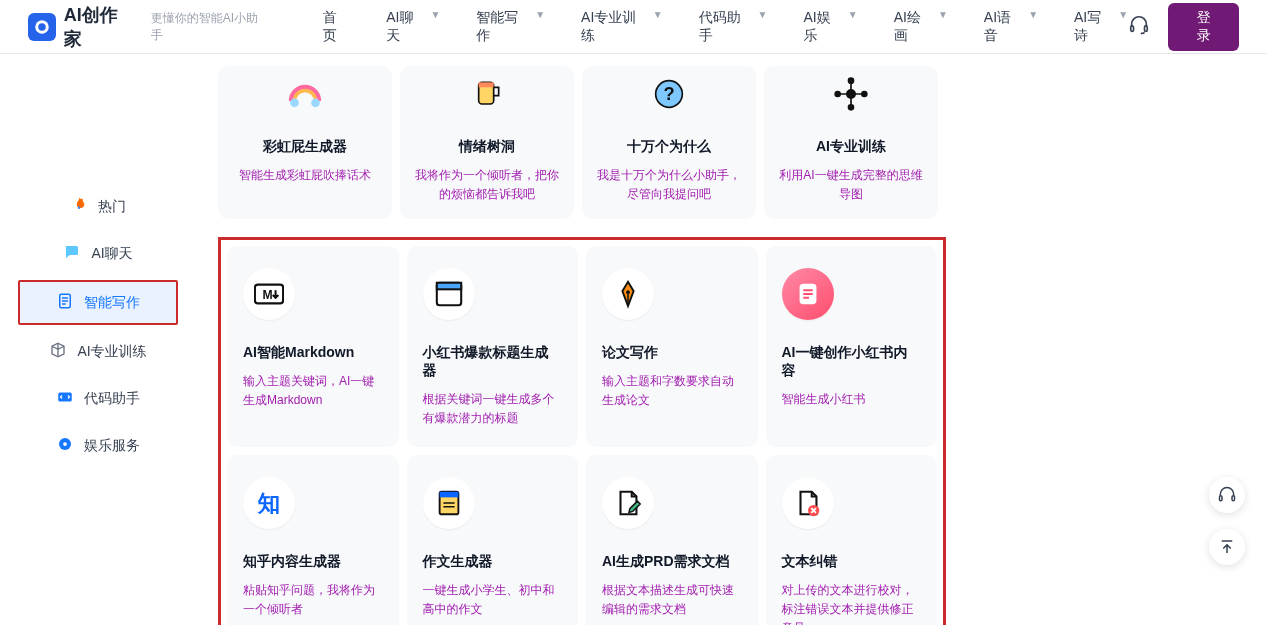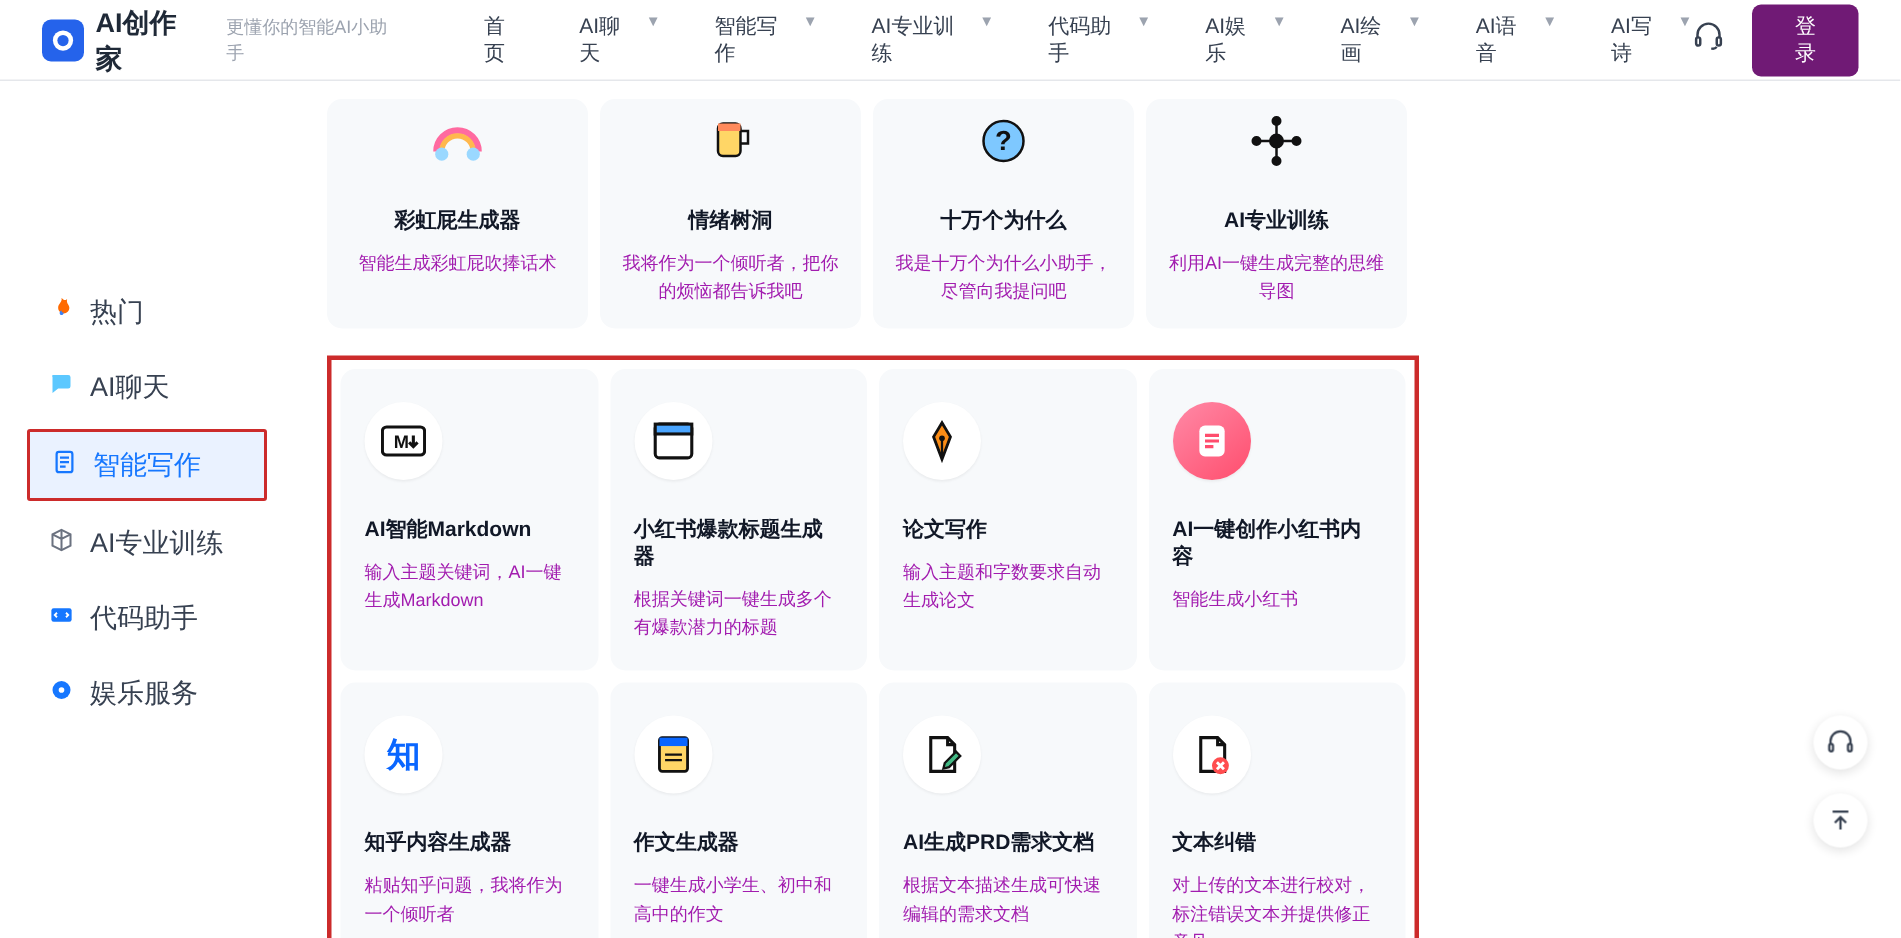--- a/index.html
+++ b/index.html
@@ -25,21 +25,21 @@
     }
     .headset { width: 22px; height: 22px; }
 
     .main { display: flex; padding: 12px 18px 40px 18px; }
     .sidebar {
       width: 160px; flex-shrink: 0; margin-top: 120px;
       display: flex; flex-direction: column; gap: 6px;
     }
     .side-item {
       display: flex; align-items: center; gap: 10px; padding: 10px 14px;
-      font-size: 18px; color: #374151; border-radius: 6px; cursor: pointer;
+      font-size: 14px; color: #374151; border-radius: 6px; cursor: pointer; justify-content: center;
     }
     .side-item.active { background: #eaf2ff; color: #1677ff;}
     .side-item.boxed { border: 2.5px solid #cc2b2b; border-radius: 2px; }
     .side-icon { width: 18px; height: 18px; }
 
     .content { flex: 1; margin-left: 40px; }
     .grid-top {
       display: grid; grid-template-columns: repeat(4, 1fr); gap: 8px;
       max-width: 720px; margin-bottom: 18px;
     }

